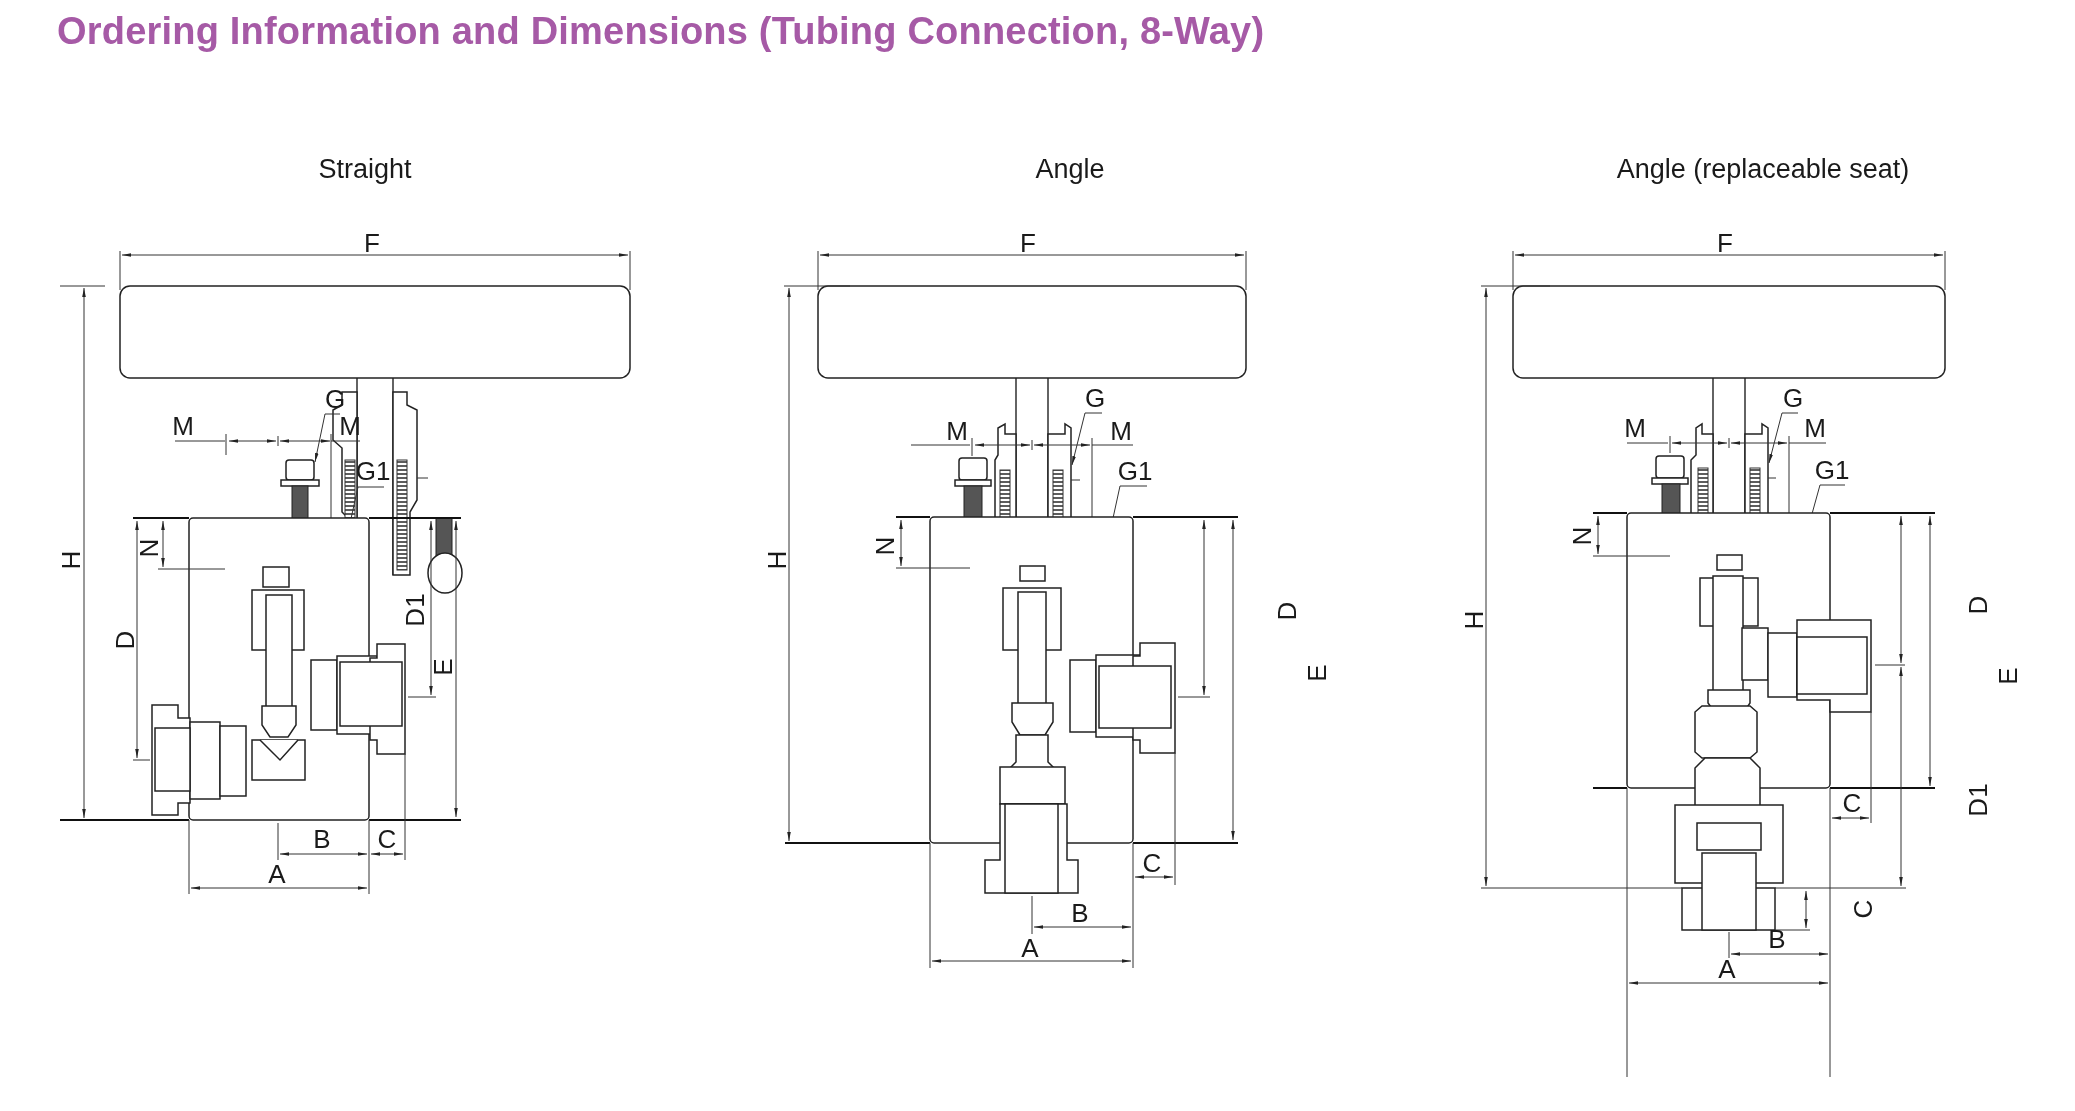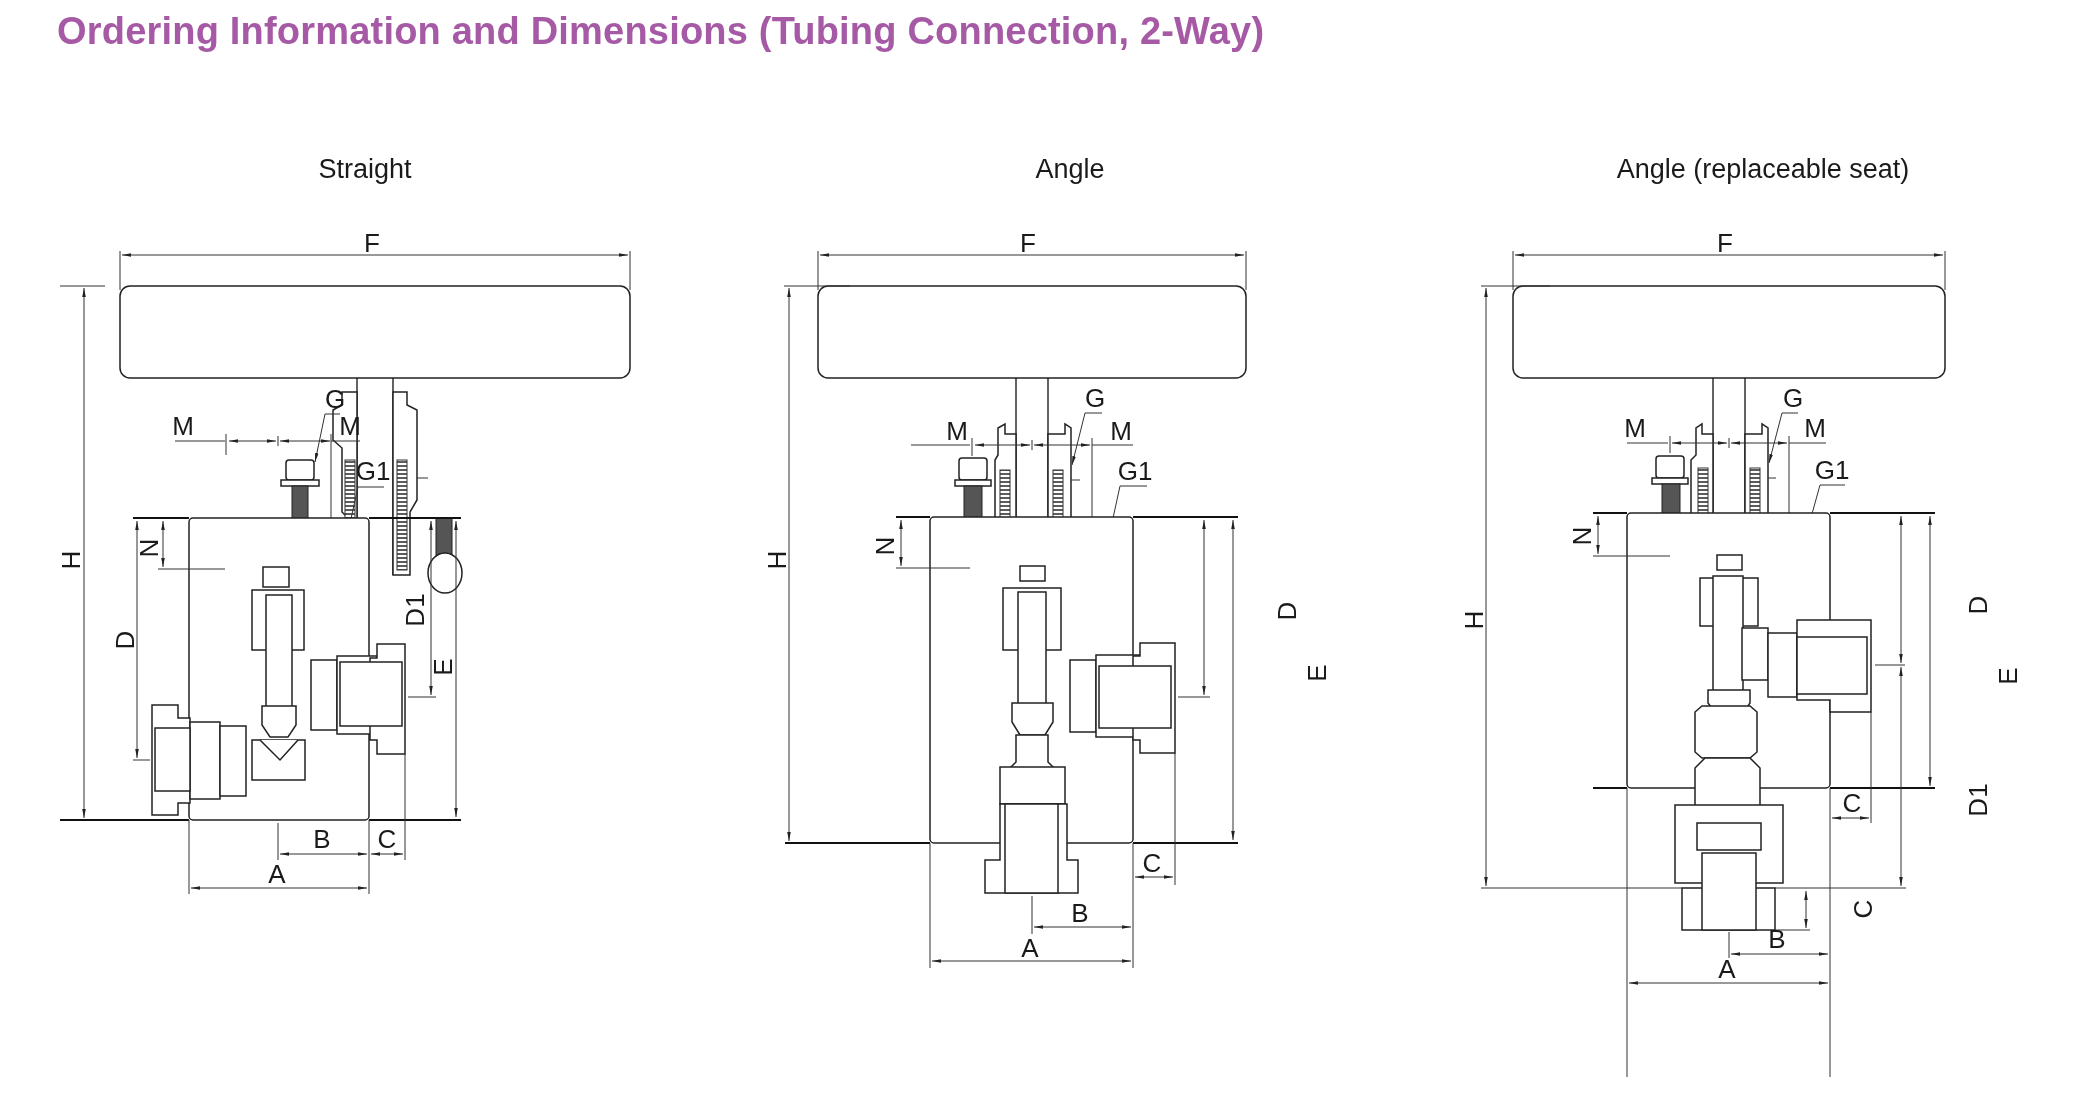--- a/index.html
+++ b/index.html
@@ -10,21 +10,21 @@
   .thin { stroke: #333; stroke-width: 1; fill: none; }
   .thick { stroke: #111; stroke-width: 2.2; fill: none; }
   .part { stroke: #222; stroke-width: 1.5; fill: #fff; }
   .hatch { fill: #555; stroke: #222; stroke-width: 1; }
   .lbl { font-family: "Liberation Sans", sans-serif; font-size: 26px; fill: #1a1a1a; }
   .vtitle { font-family: "Liberation Sans", sans-serif; font-size: 27px; fill: #1a1a1a; }
 </style>
 </head>
 <body>
 
-<h1 class="page-title">Ordering Information and Dimensions (Tubing Connection, 2-Way)</h1>
+<h1 class="page-title">Ordering Information and Dimensions (Tubing Connection, 8-Way)</h1>
 
 <svg class="drawing" width="2075" height="1111" viewBox="0 0 2075 1111">
   <defs>
     <marker id="arr" viewBox="0 0 10 10" refX="10" refY="5" markerWidth="9" markerHeight="9" orient="auto-start-reverse" markerUnits="userSpaceOnUse">
       <path d="M0,3 L10,5 L0,7 z" fill="#222"></path>
     </marker>
     <pattern id="thread" width="4" height="4" patternUnits="userSpaceOnUse">
       <rect width="4" height="4" fill="#fff"></rect>
       <path d="M0,2 L4,2" stroke="#333" stroke-width="1.6"></path>
     </pattern>

